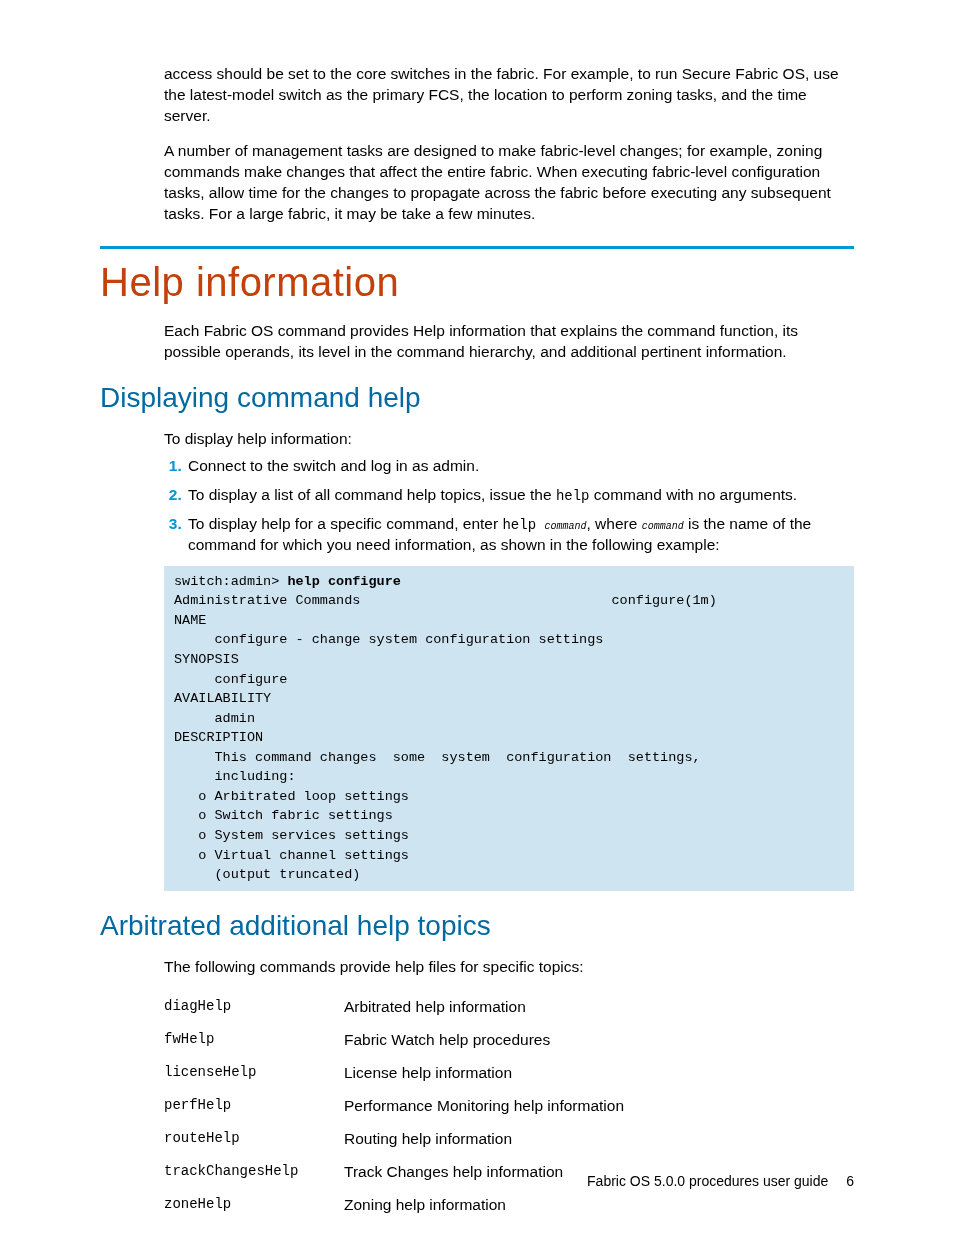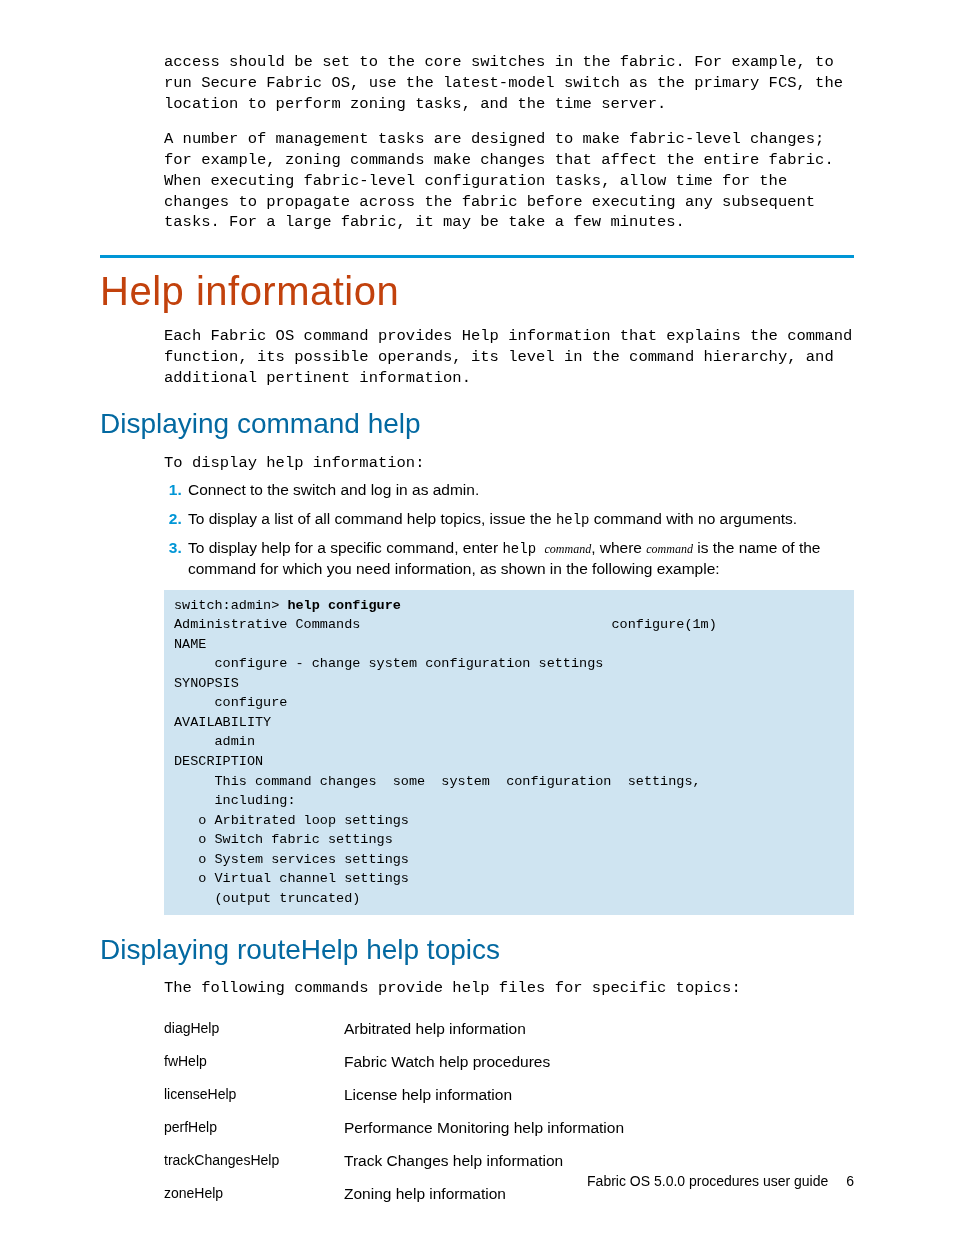--- a/index.html
+++ b/index.html
@@ -18,22 +18,21 @@
     box-sizing: border-box;
   }
   .page {
     padding: 52px 100px 0 100px;
     box-sizing: border-box;
   }
   .body-indent {
     margin-left: 64px;
   }
   p {
-    margin: 0 0 14px 0;
-    font-family: Liberation Mono, monospace;
+    margin: 12px 0 14px 0;
   }
   .hr-divider {
     border: none;
     border-top: 3px solid #0096d6;
     margin: 22px 0 6px 0;
   }
   h1.section-title {
     color: #c2410c;
     font-weight: 300;
     font-size: 40px;
@@ -56,23 +55,23 @@
   }
   ol.steps li::marker {
     color: #0096d6;
     font-weight: 600;
   }
   .mono {
     font-family: "Courier New", Courier, monospace;
     font-size: 14px;
   }
   .mono-italic {
-    font-family: Liberation Serif, serif;
+    font-family: Liberation Mono, monospace;
     font-style: italic;
-    font-size: 12px;
+    font-size: 10px;
   }
   .code-block {
     background: #cfe4f1;
     font-family: "Courier New", Courier, monospace;
     font-size: 13.5px;
     line-height: 1.45;
     padding: 6px 10px 6px 10px;
     white-space: pre;
     margin: 6px 0 10px 0;
     color: #000;
@@ -84,21 +83,21 @@
   table.help-topics {
     border-collapse: collapse;
     margin-top: 10px;
   }
   table.help-topics td {
     padding: 6px 0;
     vertical-align: top;
   }
   table.help-topics td.cmd {
     width: 180px;
-    font-family: Liberation Sans, sans-serif;
+    font-family: Liberation Mono, monospace;
     font-size: 14px;
   }
   .footer {
     position: absolute;
     bottom: 44px;
     right: 100px;
     font-size: 14px;
   }
   .footer .pnum {
     margin-left: 14px;
@@ -148,21 +147,21 @@
 DESCRIPTION
      This command changes  some  system  configuration  settings,
      including:
    o Arbitrated loop settings
    o Switch fabric settings
    o System services settings
    o Virtual channel settings
      (output truncated)</span></div>
   </div>
 
-  <h2 class="subsection-title">Displaying routeHelp help topics</h2>
+  <h2 class="subsection-title">Arbitrated additional help topics</h2>
 
   <div class="body-indent">
     <p>The following commands provide help files for specific topics:</p>
 
     <table class="help-topics">
       <tbody>
           <tr>
         <td class="cmd">diagHelp</td>
         <td>Arbitrated help information</td>
       </tr>
@@ -172,20 +171,24 @@
       </tr>
       <tr>
         <td class="cmd">licenseHelp</td>
         <td>License help information</td>
       </tr>
       <tr>
         <td class="cmd">perfHelp</td>
         <td>Performance Monitoring help information</td>
       </tr>
       <tr>
+        <td class="cmd">routeHelp</td>
+        <td>Routing help information</td>
+      </tr>
+      <tr>
         <td class="cmd">trackChangesHelp</td>
         <td>Track Changes help information</td>
       </tr>
       <tr>
         <td class="cmd">zoneHelp</td>
         <td>Zoning help information</td>
       </tr>
     </tbody>
       </table>
   </div>

